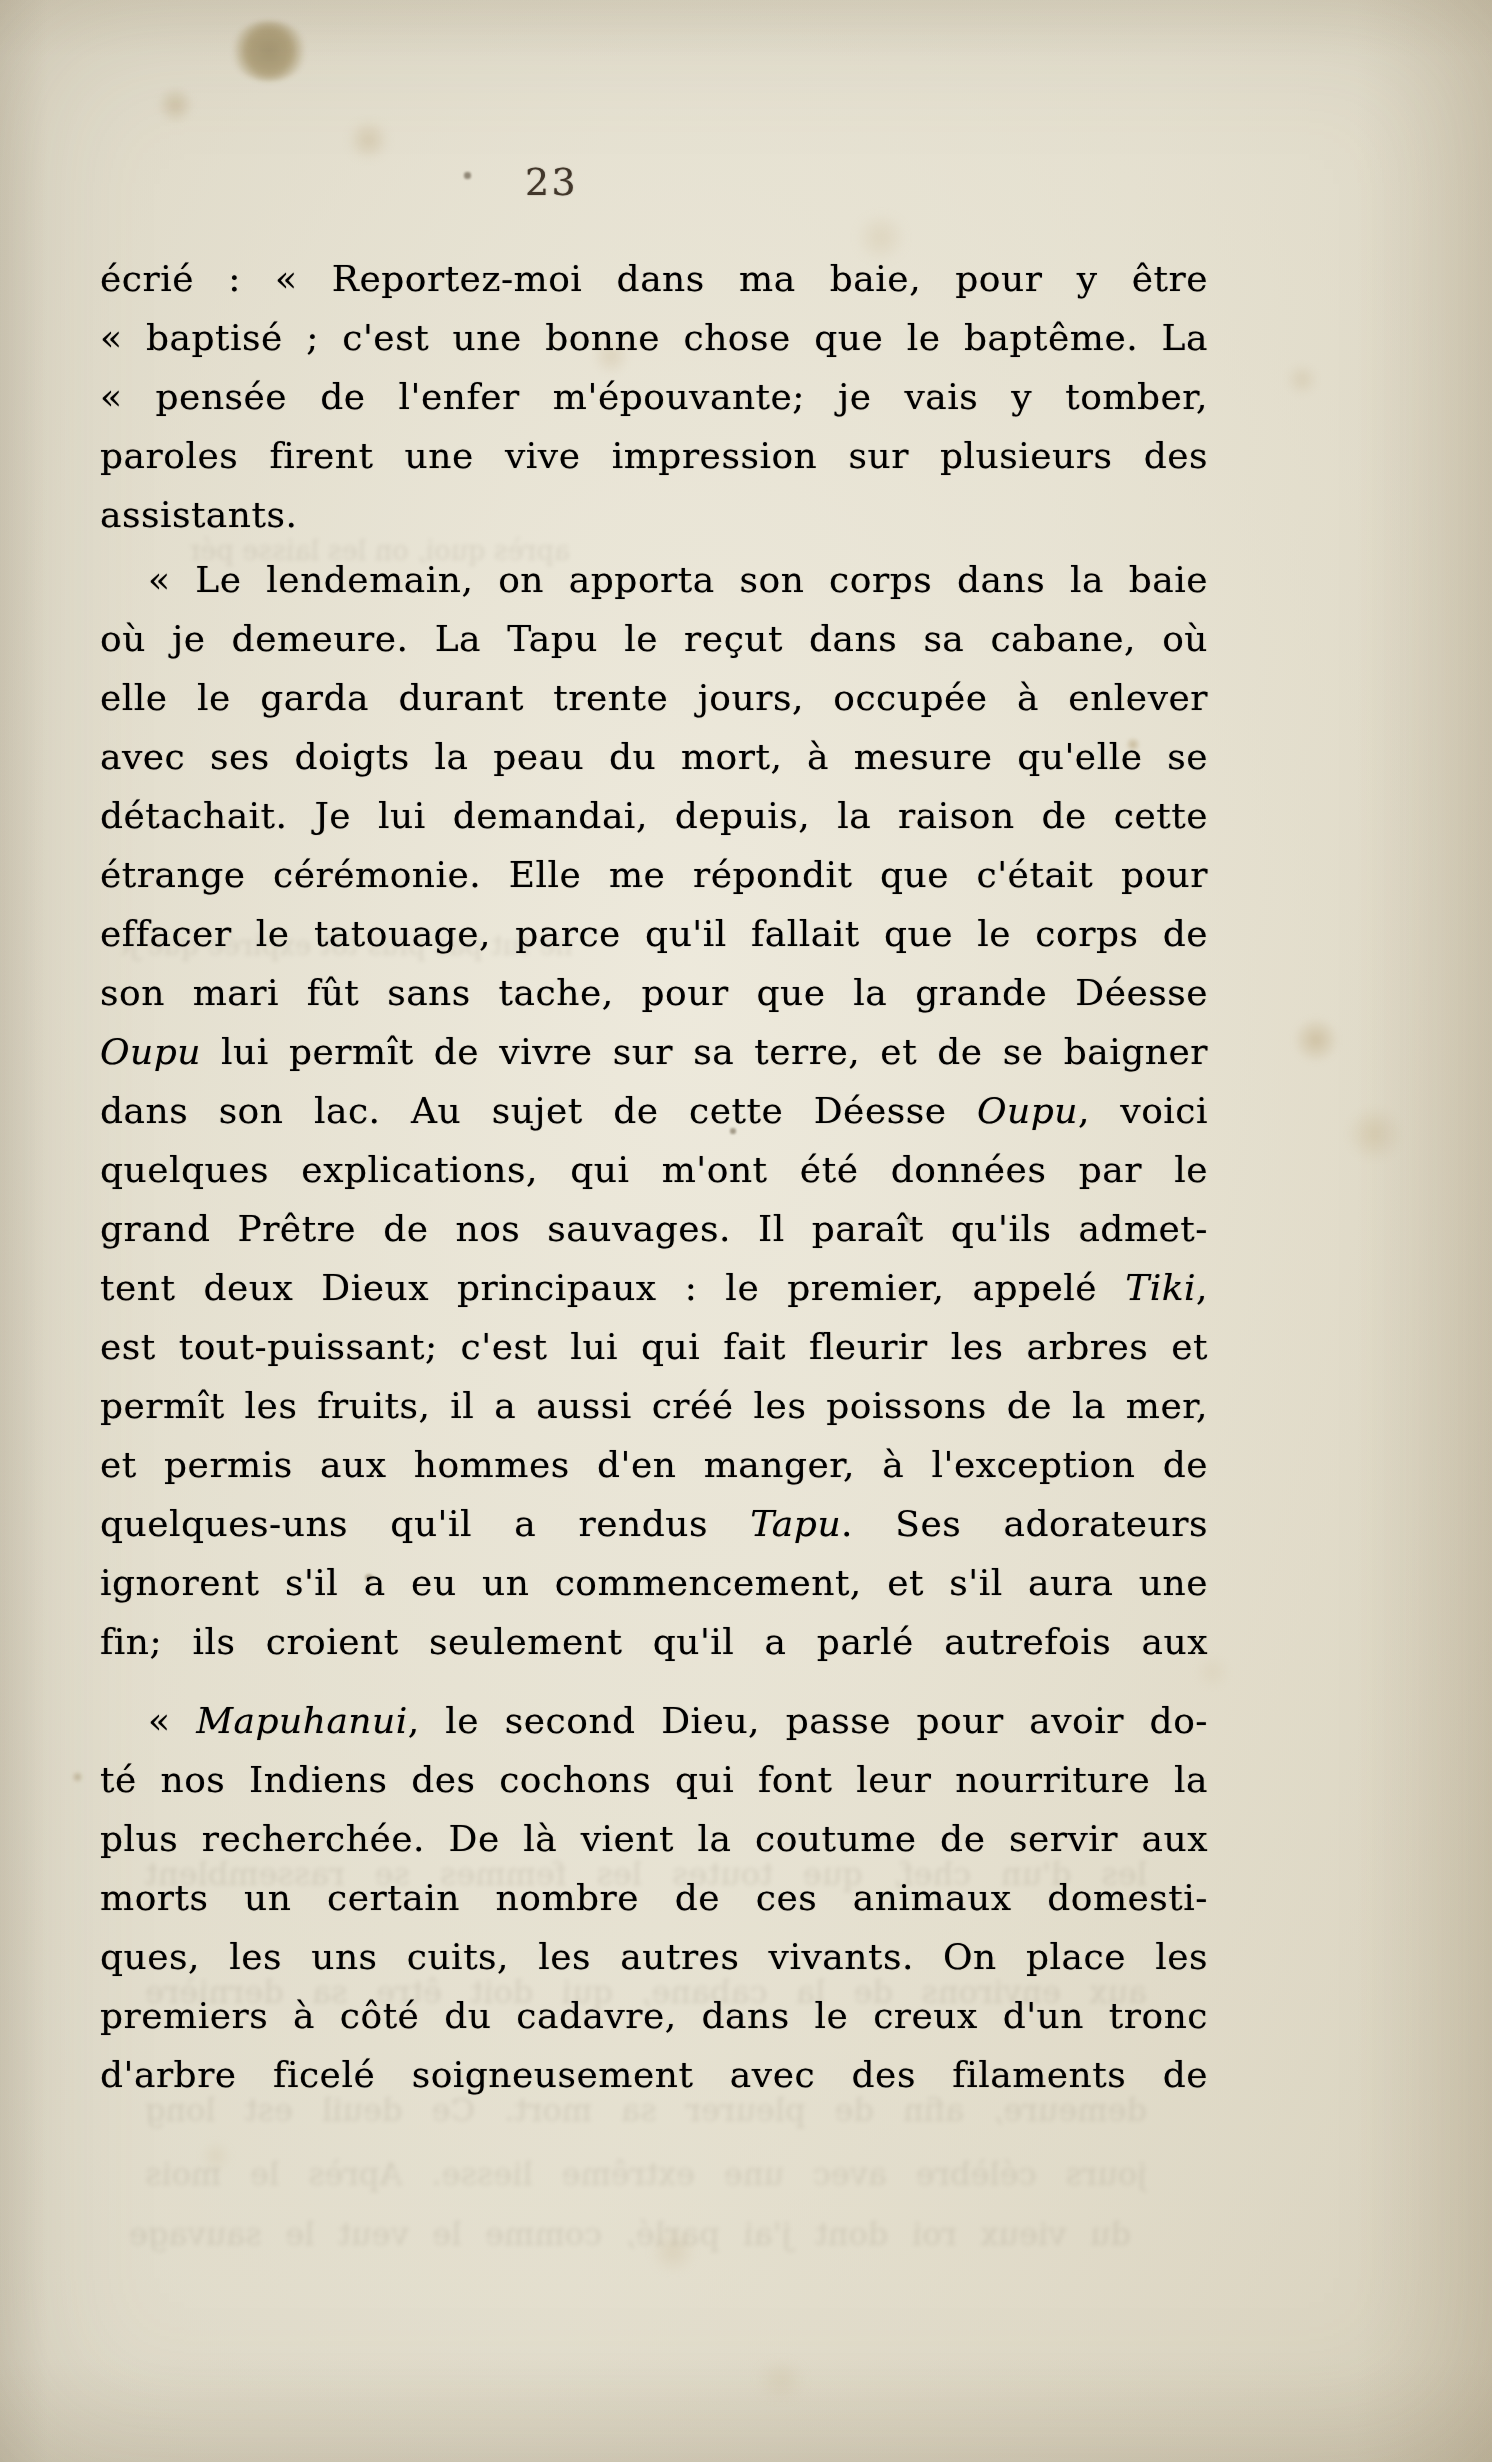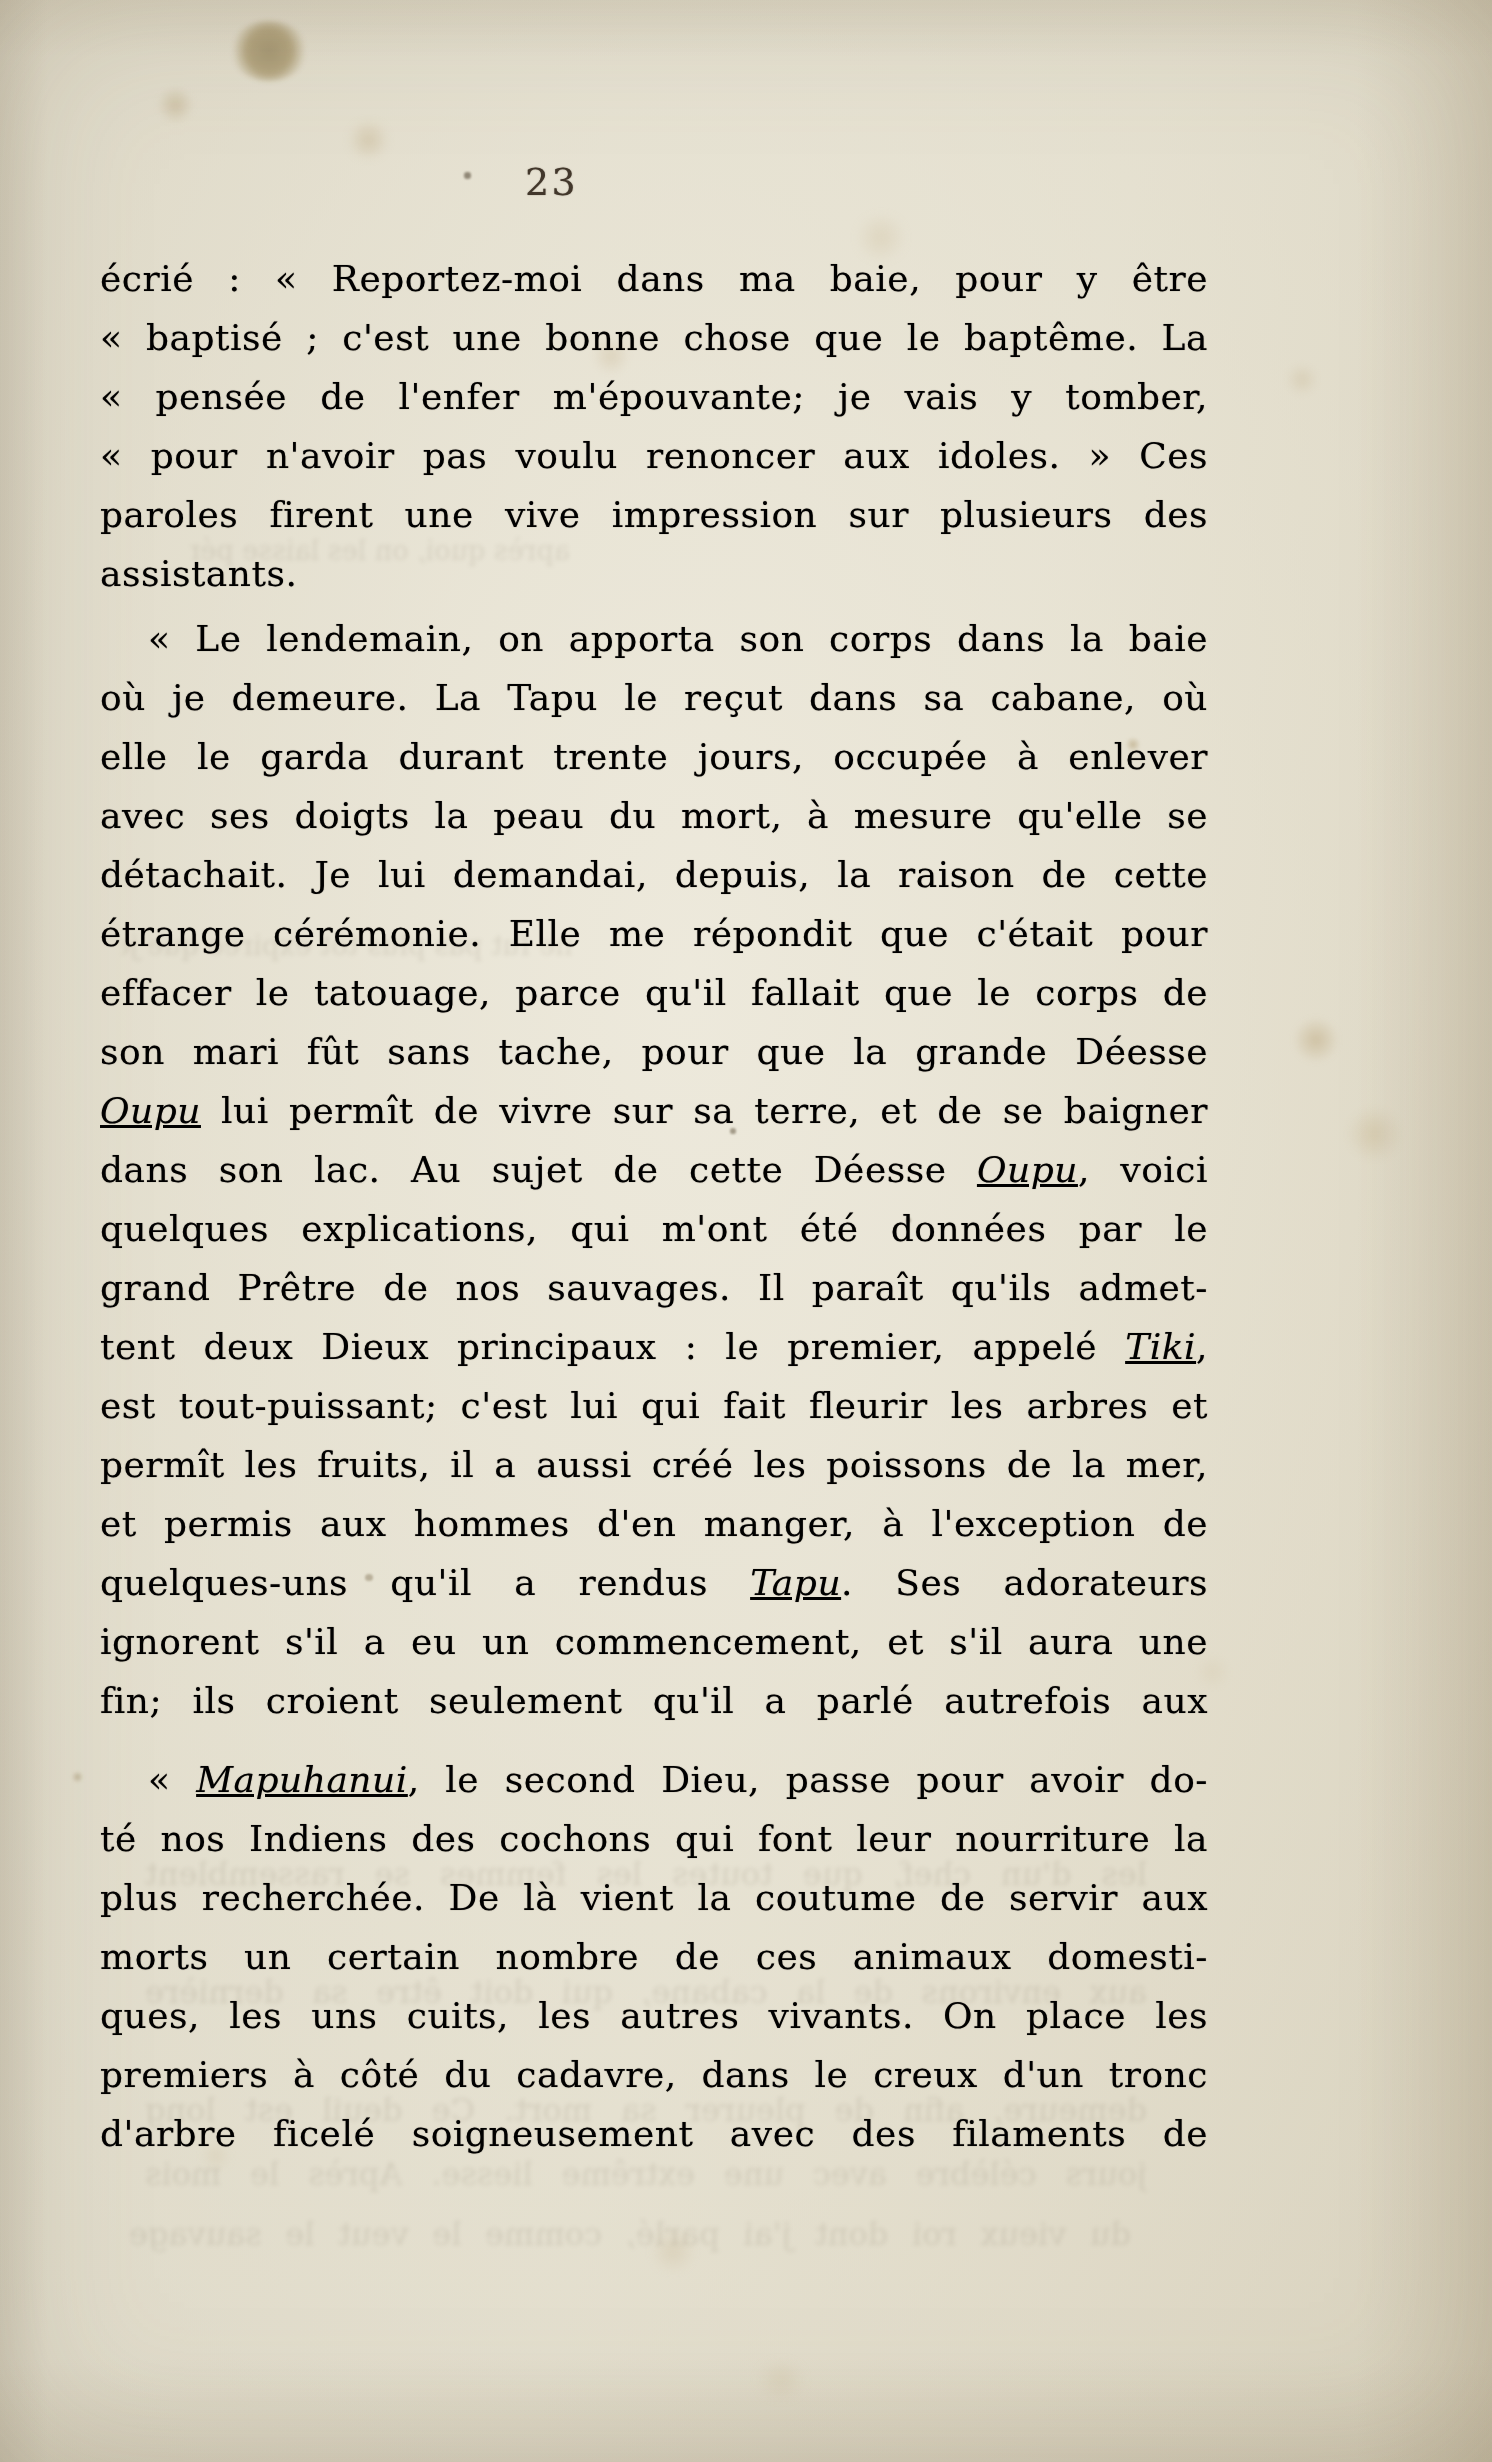--- a/index.html
+++ b/index.html
@@ -57,21 +57,21 @@
     letter-spacing: 0.5px;
     word-spacing: 2px;
     text-shadow: 0 0 1.1px rgba(58,48,38,0.55);
   }
   .paragraph { margin: 0; }
   .text-block .paragraph:nth-child(2) { margin-top: 5.7px; }
   .text-block .paragraph:nth-child(3) { margin-top: 20px; }
   .text-line { text-align: justify; text-align-last: justify; white-space: normal; }
   .text-line.no-just { text-align-last: left; }
   .text-line.indent { padding-left: 48px; }
-  .text-line i { font-style: italic; text-decoration: underline; }
+  .text-line i { font-style: italic; }
 
   
   .ghost-layer { position: absolute; inset: 0; pointer-events: none; }
   .ghost-line {
     position: absolute;
     transform: scaleX(-1);
     color: #6f6450;
     opacity: 0.14;
     filter: blur(2px);
     white-space: nowrap;
@@ -133,21 +133,20 @@
     <div class="ghost-line" style="left: 129px; top: 2215px; width: 1002px; font-size: 32px;">du vieux roi dont j'ai parlé, comme le veut le sauvage</div>
   </div>
 
 <div class="folio">23</div>
 
 <div class="text-block">
     <div class="paragraph">
       <div class="text-line"><span>écrié : « Reportez-moi dans ma baie, pour y être</span></div>
       <div class="text-line"><span>« baptisé ; c'est une bonne chose que le baptême. La</span></div>
       <div class="text-line"><span>« pensée de l'enfer m'épouvante; je vais y tomber,</span></div>
-      <div class="text-line"><span>« pour n'avoir pas voulu renoncer aux idoles. » Ces</span></div>
       <div class="text-line"><span>paroles firent une vive impression sur plusieurs des</span></div>
       <div class="text-line no-just"><span>assistants.</span></div>
     </div>
     <div class="paragraph">
       <div class="text-line indent"><span>« Le lendemain, on apporta son corps dans la baie</span></div>
       <div class="text-line"><span>où je demeure. La Tapu le reçut dans sa cabane, où</span></div>
       <div class="text-line"><span>elle le garda durant trente jours, occupée à enlever</span></div>
       <div class="text-line"><span>avec ses doigts la peau du mort, à mesure qu'elle se</span></div>
       <div class="text-line"><span>détachait. Je lui demandai, depuis, la raison de cette</span></div>
       <div class="text-line"><span>étrange cérémonie. Elle me répondit que c'était pour</span></div>

